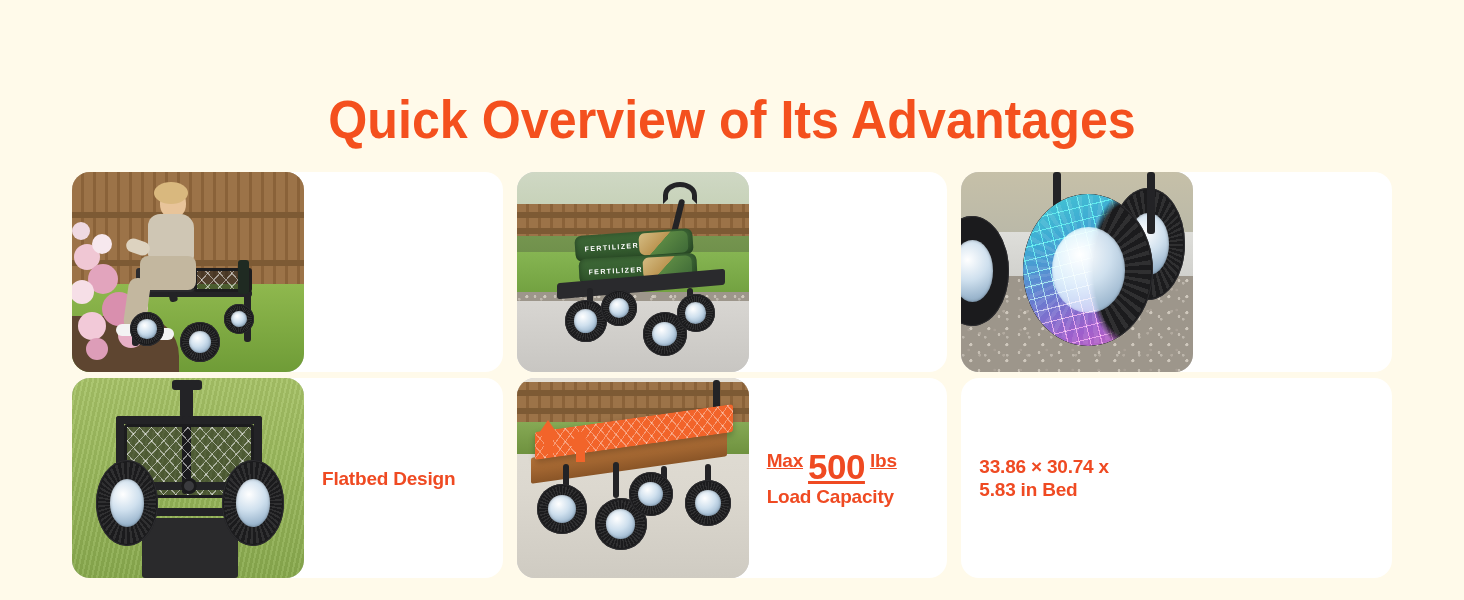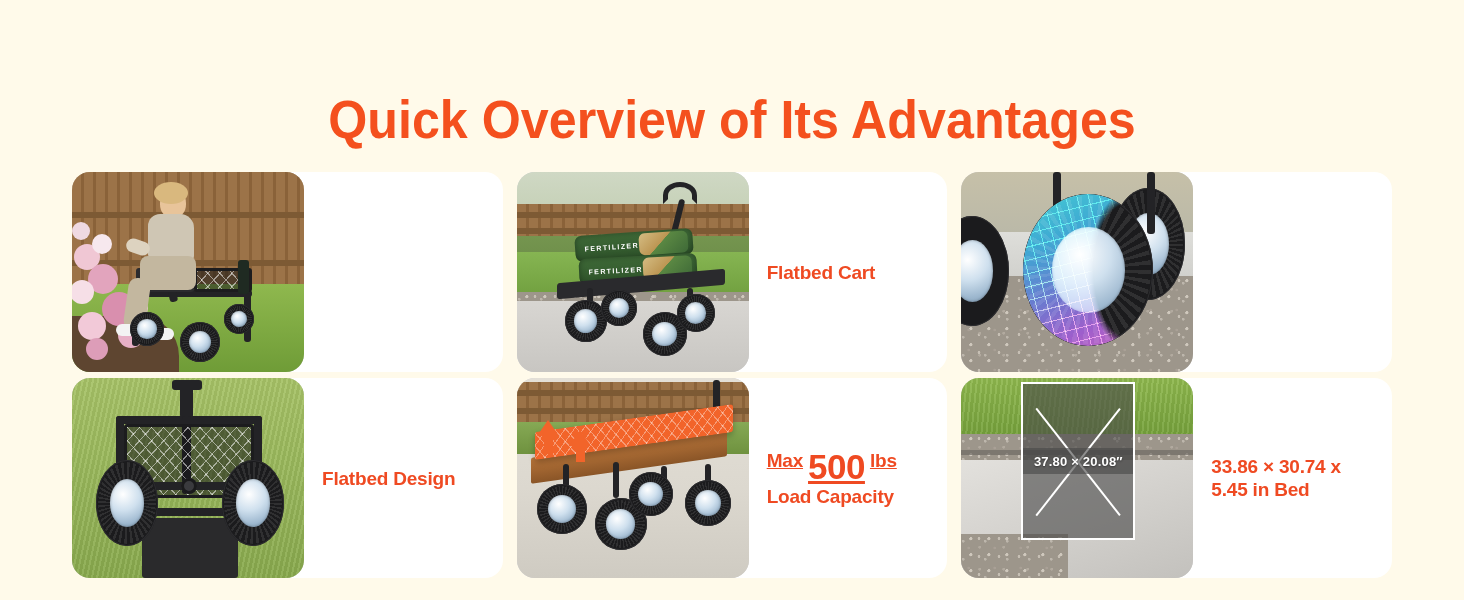--- a/index.html
+++ b/index.html
@@ -373,25 +373,20 @@
             <div class="tire-tread"></div>
           </div>
         <div class="tire" style="left:126px;top:140px;width:44px;height:44px;">
             <div class="tire-tread"></div>
           </div>
         <div class="tire" style="left:160px;top:122px;width:38px;height:38px;">
             <div class="tire-tread"></div>
           </div>
       </div>
     </div>
-    <div class="card-body">
-      <div class="card-label">
-        <div>Flatbed Cart</div>
-      </div>
-    </div>
   </div>
 
   <div class="card">
     <div class="card-media">
       <div class="scene">
         <div class="sky s3-road-far" style="background:linear-gradient(180deg,#c6c0a8,#b9b8a8);"></div>
         <div class="s3-road"></div>
         <div class="s3-ground gravel"></div>
 
         <div class="tire" style="left:-26px;top:44px;width:74px;height:110px;border-radius:50%;"></div>
@@ -492,36 +487,21 @@
           <span>Max</span>
           <span class="big">500</span>
           <span>lbs</span>
         </div>
         <div>Load Capacity</div>
       </div>
     </div>
   </div>
 
   <div class="card">
-    <div class="card-media">
-      <div class="scene">
-        <div class="s6-walk"></div>
-        <div class="s6-grass-top"></div>
-        <div class="s6-gravel gravel"></div>
-        <div class="s6-gravel2 gravel"></div>
-        <div style="position:absolute;left:0;right:0;top:36%;height:5px;background:#6d6a64;opacity:.7;"></div>
-
-        <div class="dim-box" style="left:60px;top:4px;width:114px;height:158px;">
-          <div class="dim-x"></div>
-          <div class="dim-label-bg"></div>
-          <div class="dim-label">37.80 × 20.08″</div>
-        </div>
-      </div>
-    </div>
     <div class="card-body">
       <div class="card-label">
         <div>33.86 × 30.74 x</div>
-        <div>5.45 in Bed</div>
+        <div>5.83 in Bed</div>
       </div>
     </div>
   </div>
 
 </div>
 
 </body></html>

